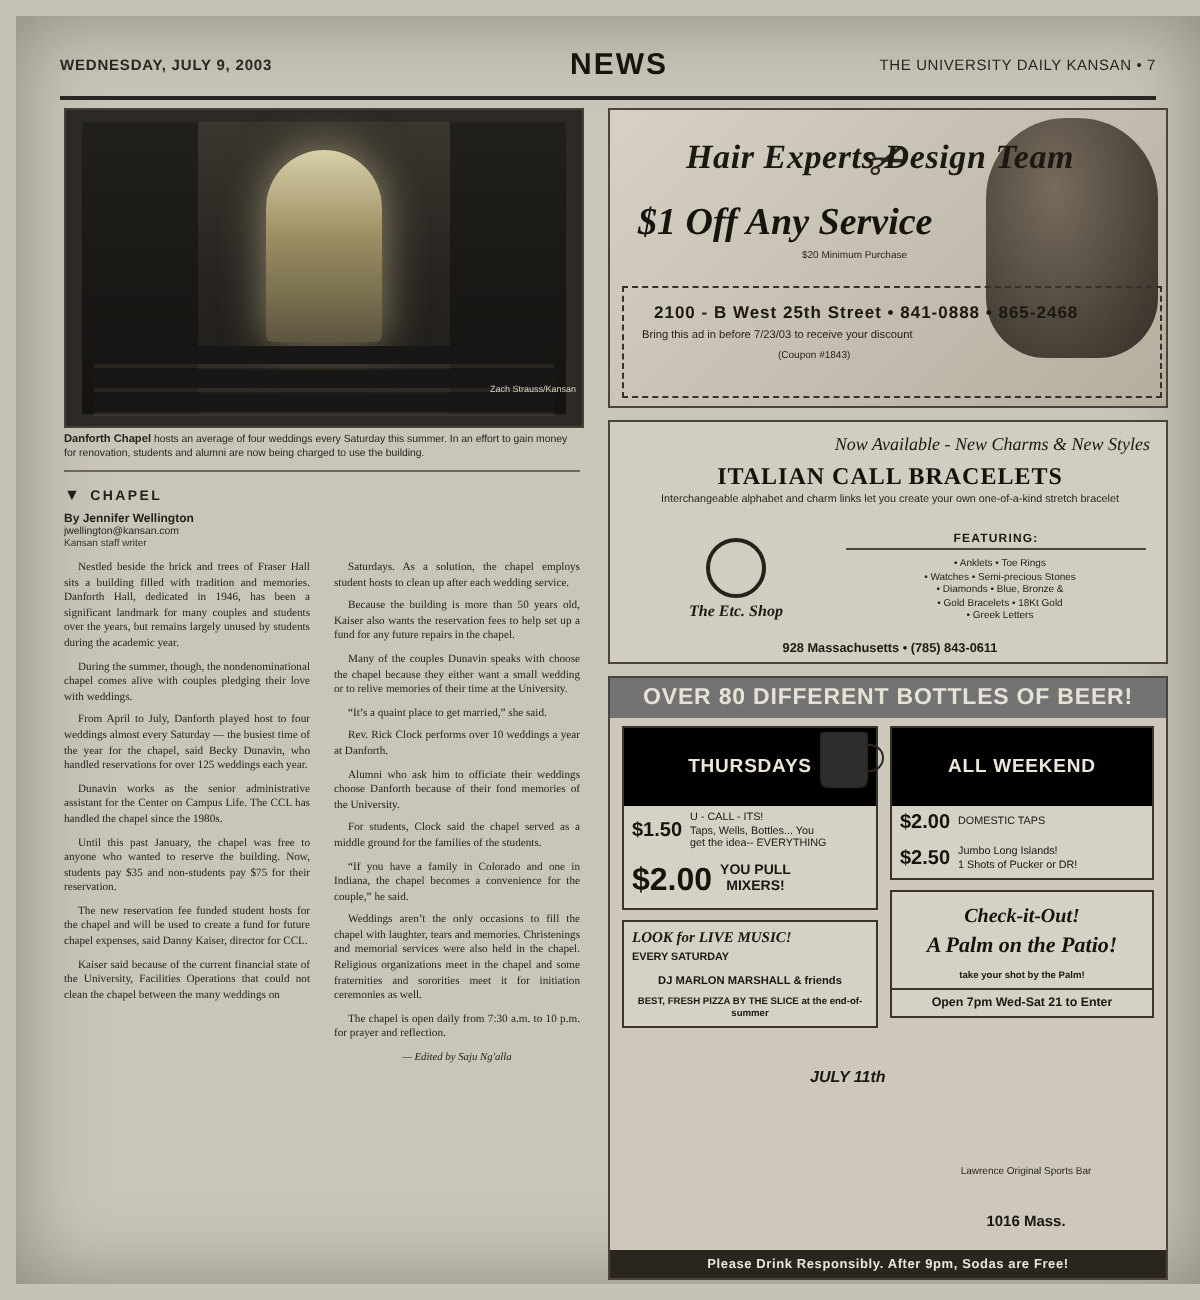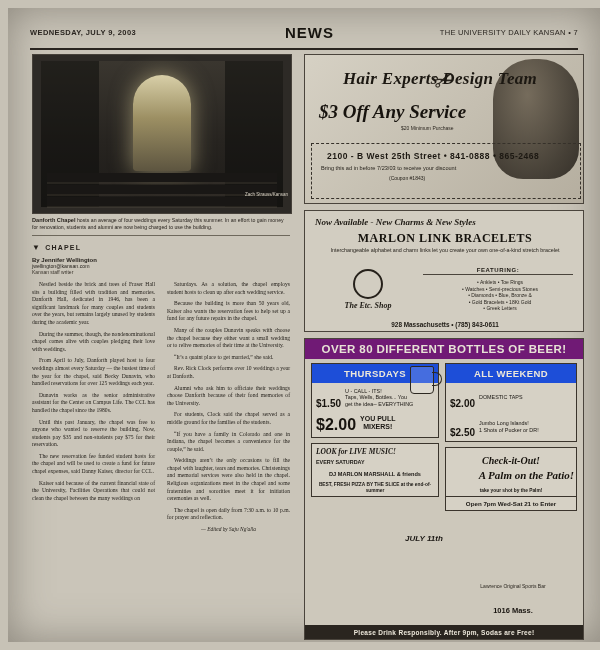--- a/index.html
+++ b/index.html
@@ -107,49 +107,49 @@
     position:absolute;left:14px;top:46px;width:255px;font-size:19px;font-weight:bold;font-style:italic;
     font-family:"Liberation Serif",serif;color:#17130e;
   }
   .ad1 .t3{position:absolute;left:96px;top:70px;font-size:5px;font-family:"Liberation Sans",sans-serif;color:#2a251f;}
   .ad1 .t4{position:absolute;left:22px;top:96px;font-size:8.5px;font-weight:bold;font-family:"Liberation Sans",sans-serif;color:#1c1812;letter-spacing:.5px;}
   .ad1 .t5{position:absolute;left:16px;top:110px;font-size:5.6px;font-family:"Liberation Sans",sans-serif;color:#221e18;}
   .ad1 .t6{position:absolute;left:84px;top:120px;font-size:5px;font-family:"Liberation Sans",sans-serif;color:#221e18;}
   .ad1 .dash{position:absolute;left:6px;top:88px;width:268px;height:54px;border:1px dashed #36312a;}
   
   .ad2{height:120px;background:#d2cdc1;}
-  .ad2 .l1{position:absolute;left:10px;top:6px;width:260px;text-align:left;font-size:9px;font-style:italic;font-weight:bold;color:#1d1913;}
+  .ad2 .l1{position:absolute;left:10px;top:6px;width:260px;text-align:right;font-size:9px;font-style:italic;font-weight:normal;color:#1d1913;}
   .ad2 .l2{position:absolute;left:10px;top:20px;width:260px;text-align:center;font-size:12px;font-weight:bold;letter-spacing:.5px;color:#15120d;}
   .ad2 .l3{position:absolute;left:10px;top:36px;width:260px;text-align:center;font-size:5.4px;line-height:7px;font-family:"Liberation Sans",sans-serif;color:#231f19;}
   .ad2 .feat{position:absolute;left:118px;top:56px;width:150px;text-align:center;font-size:6px;font-weight:bold;font-family:"Liberation Sans",sans-serif;letter-spacing:.6px;color:#1d1913;border-bottom:1px solid #4a443c;padding-bottom:1px;}
   .ad2 .flist{position:absolute;left:118px;top:68px;width:154px;font-size:5px;line-height:6.6px;font-family:"Liberation Sans",sans-serif;color:#231f19;text-align:center;}
   .ad2 .logo{position:absolute;left:20px;top:58px;width:86px;text-align:center;}
   .ad2 .logo .ring{width:26px;height:26px;border:2px solid #26211b;border-radius:50%;margin:0 auto 2px;}
   .ad2 .logo .n1{font-size:8px;font-weight:bold;font-style:italic;color:#1d1913;line-height:9px;}
   .ad2 .addr{position:absolute;left:10px;bottom:3px;width:260px;text-align:center;font-size:6.4px;font-weight:bold;font-family:"Liberation Sans",sans-serif;color:#1d1913;}
   
   .ad3{height:300px;background:#cdc8bb;}
-  .ad3 .hdr{position:absolute;left:0;top:0;width:100%;height:20px;background:#701a75;color:#e7e2d6;
+  .ad3 .hdr{position:absolute;left:0;top:0;width:100%;height:20px;background:#737373;color:#e7e2d6;
     font-family:"Liberation Sans",sans-serif;font-weight:bold;font-size:11.5px;letter-spacing:.4px;
     display:flex;align-items:center;justify-content:center;}
   .ad3 .colL{position:absolute;left:6px;top:24px;width:128px;}
   .ad3 .colR{position:absolute;right:6px;top:24px;width:132px;}
   .bx{border:1px solid #3a342c;background:#d6d1c5;margin-bottom:5px;position:relative;}
-  .bx .cap{background:#1d4ed8;color:#ece7da;text-align:center;font-family:"Liberation Sans",sans-serif;
-    font-weight:bold;font-size:9.5px;padding:4px 0;letter-spacing:.4px;}
+  .bx .cap{background:#000000;color:#ece7da;text-align:center;font-family:"Liberation Sans",sans-serif;
+    font-weight:bold;font-size:9.5px;padding:14px 0;letter-spacing:.4px;}
   .price{font-family:"Liberation Sans",sans-serif;font-weight:bold;color:#17130e;}
   .row{display:flex;align-items:center;gap:4px;padding:3px 4px;}
-  .row .p{font-size:10px;margin-top:12px;}
+  .row .p{font-size:10px;}
   .row .txt{font-size:5.4px;line-height:6.6px;font-family:"Liberation Sans",sans-serif;}
   .big2{font-size:16px;font-weight:bold;font-family:"Liberation Sans",sans-serif;color:#17130e;}
   .mixers{text-align:center;font-size:7px;font-weight:bold;font-family:"Liberation Sans",sans-serif;line-height:8px;padding-bottom:3px;}
   .lookfor{font-size:7.5px;font-weight:bold;font-style:italic;font-family:"Liberation Serif",serif;padding:3px 4px;line-height:9px;}
   .every{font-size:5.4px;font-weight:bold;font-family:"Liberation Sans",sans-serif;padding:0 4px 3px;line-height:7px;}
   .checkit{text-align:center;font-size:10px;font-weight:bold;font-style:italic;font-family:"Liberation Serif",serif;padding:6px 2px 2px;line-height:13px;color:#16120d;}
-  .palm{text-align:right;font-size:11px;font-weight:bold;font-style:italic;font-family:"Liberation Serif",serif;padding:0 2px 5px;color:#16120d;}
+  .palm{text-align:center;font-size:11px;font-weight:bold;font-style:italic;font-family:"Liberation Serif",serif;padding:0 2px 5px;color:#16120d;}
   .open7{text-align:center;font-size:6.2px;font-weight:bold;font-family:"Liberation Sans",sans-serif;padding:3px 2px;border-top:1px solid #3a342c;}
   .fatso{position:absolute;right:10px;bottom:24px;width:120px;text-align:center;}
   .fatso .nm{font-size:17px;font-weight:bold;font-style:italic;font-family:"Liberation Serif",serif;color:#1a1611;letter-spacing:1px;}
   .fatso .sub{font-size:5px;font-family:"Liberation Sans",sans-serif;color:#2b261f;}
   .fatso .addr{font-size:7.5px;font-weight:bold;font-family:"Liberation Sans",sans-serif;color:#1a1611;margin-top:17px;}
   .ad3 .foot{position:absolute;left:0;bottom:0;width:100%;height:14px;background:#2a251f;color:#ece7da;
     display:flex;align-items:center;justify-content:center;font-size:6.5px;font-weight:bold;
     font-family:"Liberation Sans",sans-serif;letter-spacing:.3px;}
   .beach{font-size:4.8px;font-family:"Liberation Sans",sans-serif;text-align:center;line-height:6px;padding:2px 3px;font-weight:bold;}
   .dj{font-size:5.6px;font-weight:bold;font-family:"Liberation Sans",sans-serif;text-align:center;padding:2px;line-height:7px;}
@@ -221,31 +221,31 @@
         </div>
       </div>
     </div>
 
     <div class="rightcol">
 
       <div class="ad ad1">
         <div class="face"></div>
         <div class="scissors">✂</div>
         <div class="t1">Hair Experts Design Team</div>
-        <div class="t2">$3 Off Any Service</div>
+        <div class="t2">$1 Off Any Service</div>
         <div class="t3">$20 Minimum Purchase</div>
         <div class="dash"></div>
         <div class="t4">2100 - B West 25th Street • 841-0888 • 865-2468</div>
         <div class="t5">Bring this ad in before 7/23/03 to receive your discount</div>
         <div class="t6">(Coupon #1843)</div>
       </div>
 
       <div class="ad ad2">
         <div class="l1">Now Available - New Charms &amp; New Styles</div>
-        <div class="l2">MARLON LINK BRACELETS</div>
+        <div class="l2">ITALIAN CALL BRACELETS</div>
         <div class="l3">Interchangeable alphabet and charm links let you create your own one-of-a-kind stretch bracelet</div>
         <div class="logo">
           <div class="ring"></div>
           <div class="n1">The Etc. Shop</div>
         </div>
         <div class="feat">FEATURING:</div>
         <div class="flist" style="white-space:pre-line">• Anklets  • Toe Rings
 • Watches  • Semi-precious Stones
 • Diamonds  • Blue, Bronze &amp;
 • Gold Bracelets  • 18Kt Gold

